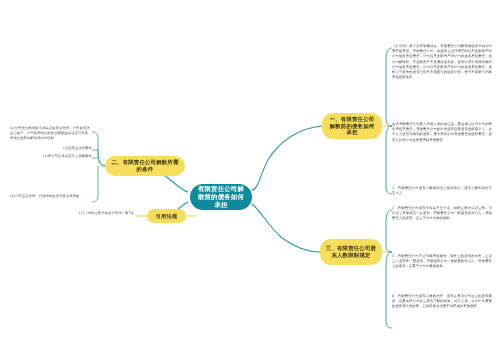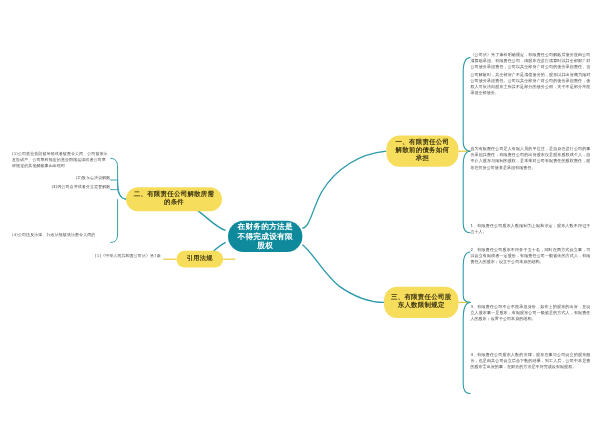--- a/index.html
+++ b/index.html
@@ -90,21 +90,21 @@
     <path d="M381 126 L 392 126" fill="none" stroke="#e8c93a" stroke-width="1"></path>
     <path d="M381 252 L 392 252" fill="none" stroke="#e8c93a" stroke-width="1"></path>
 
     <path d="M392 48 C 388 48, 386 52, 386 60 L 386 118 C 386 124, 388 126, 392 126" fill="none" stroke="#2b9aa8" stroke-width=".9"></path>
     <path d="M392 126 C 388 126, 386 130, 386 138 L 386 186 C 386 192, 388 194, 392 194" fill="none" stroke="#2b9aa8" stroke-width=".9"></path>
     <path d="M392 210 C 388 210, 386 214, 386 222 L 386 246 C 386 250, 388 252, 392 252" fill="none" stroke="#2b9aa8" stroke-width=".9"></path>
     <path d="M392 252 C 388 252, 386 256, 386 266 L 386 320 C 386 326, 388 328, 392 328" fill="none" stroke="#2b9aa8" stroke-width=".9"></path>
   </svg>
 
   <div class="node node-center" style="left:190px;top:184px;width:62px;height:26px;">
-    <span>在财务的方法是不得完成设有限股权</span>
+    <span>有限责任公司解散前的债务如何承担</span>
   </div>
 
   <div class="node node-branch" style="left:322px;top:113px;width:60px;height:26px;">
     <span>一、有限责任公司解散前的债务如何承担</span>
   </div>
 
   <div class="node node-branch" style="left:105px;top:156px;width:80px;height:20px;">
     <span>二、有限责任公司解散所需的条件</span>
   </div>
 

